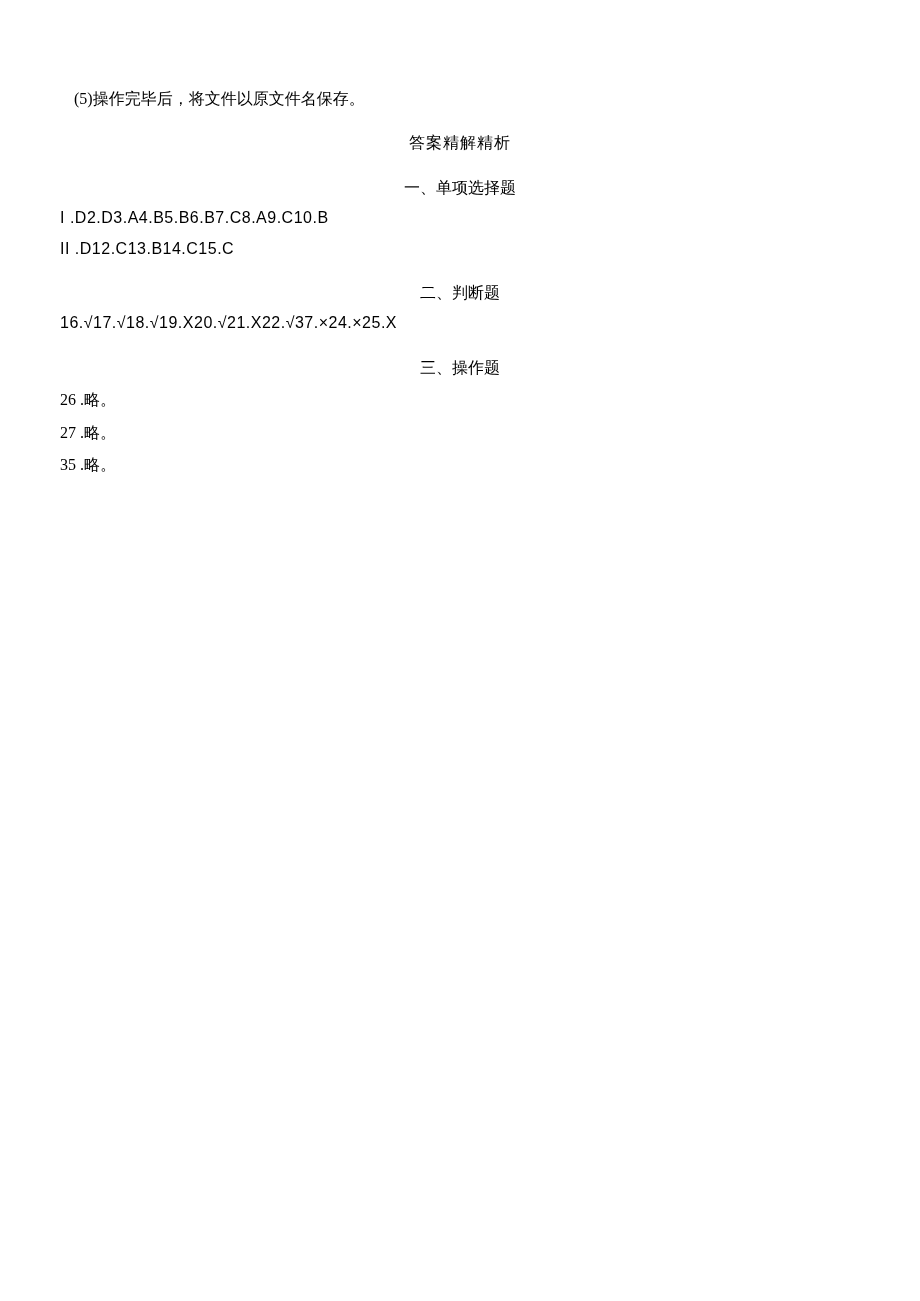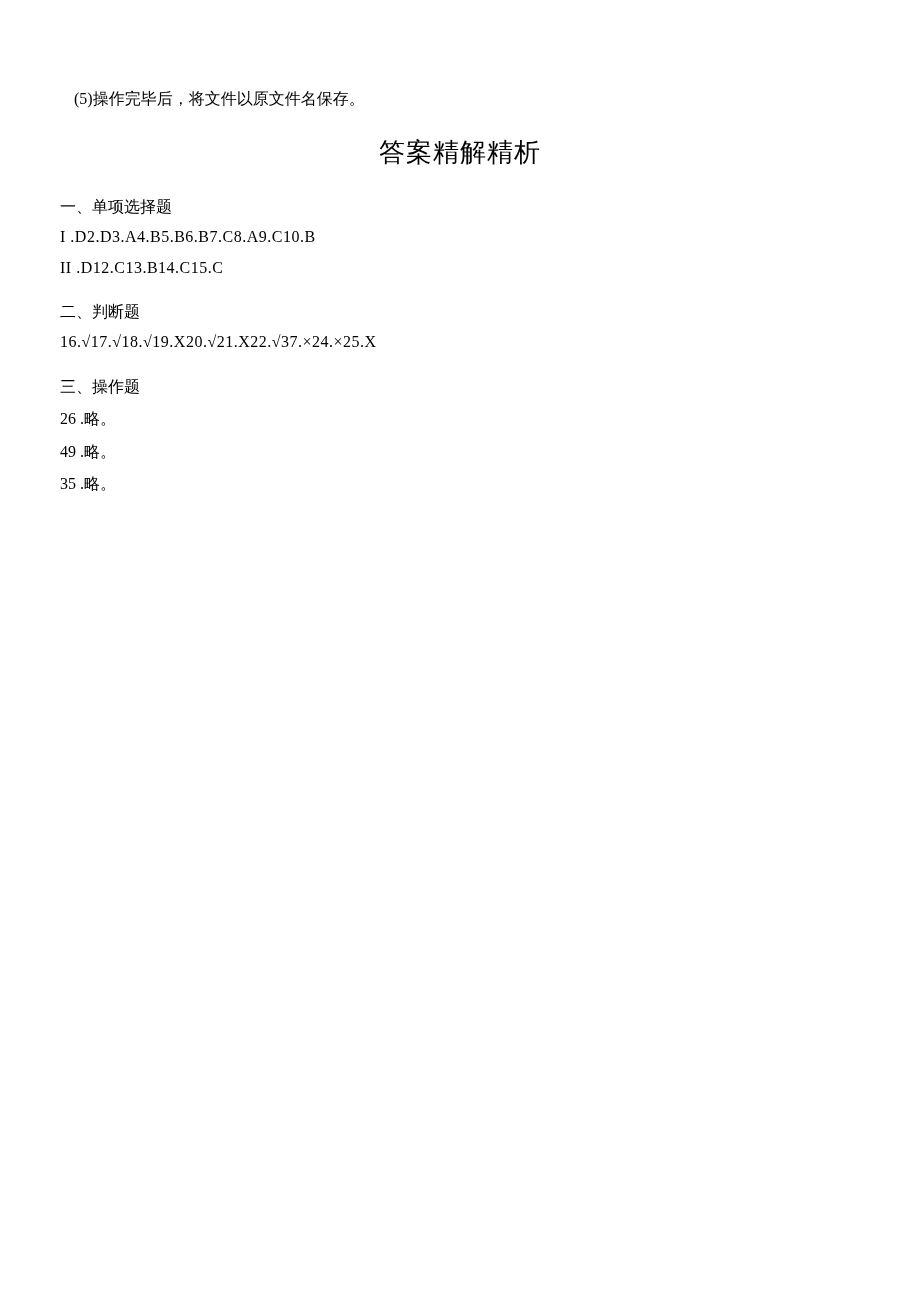--- a/index.html
+++ b/index.html
@@ -16,30 +16,31 @@
       color: #000000;
       padding: 70px 60px;
       line-height: 1.9;
     }
     .paragraph {
       margin: 14px;
     }
     .title {
       text-align: center;
       font-family: "KaiTi", "楷体", serif;
-      font-size: 26px;
+      font-size: 16px;
       margin-top: 8px;
       margin-bottom: 8px;
       letter-spacing: 1px;
     }
     .section-header {
       margin-top: 14px;
+      text-align: center;
     }
     .answer-line {
-      font-family: Liberation Serif, serif;
+      font-family: Liberation Sans, sans-serif;
       letter-spacing: 0.5px;
     }
     .numbered-item {
       margin-top: 2px;
       font-family: Liberation Serif, serif;
     }
   </style>
 </head>
 <body>
 
@@ -49,14 +50,14 @@
 
 <p class="section-header">一、单项选择题</p>
 <p class="answer-line">I .D2.D3.A4.B5.B6.B7.C8.A9.C10.B</p>
 <p class="answer-line">II .D12.C13.B14.C15.C</p>
 
 <p class="section-header">二、判断题</p>
 <p class="answer-line">16.√17.√18.√19.X20.√21.X22.√37.×24.×25.X</p>
 
 <p class="section-header">三、操作题</p>
 <p class="numbered-item">26 .略。</p>
-<p class="numbered-item">49 .略。</p>
+<p class="numbered-item">27 .略。</p>
 <p class="numbered-item">35 .略。</p>
 
 </body></html>

